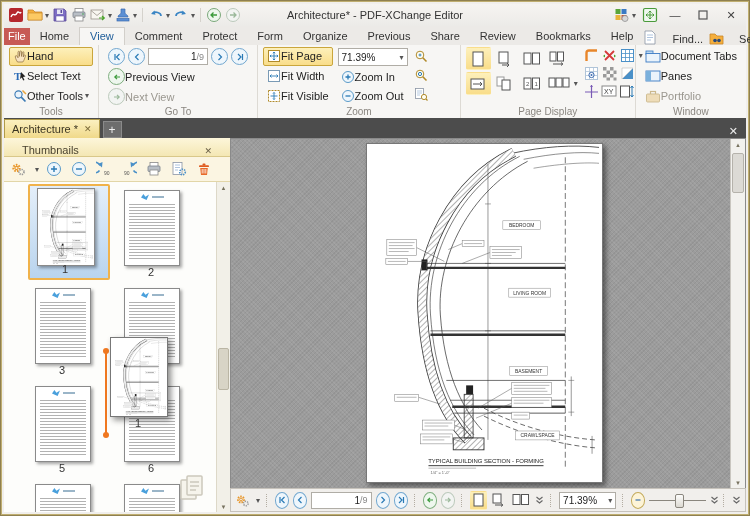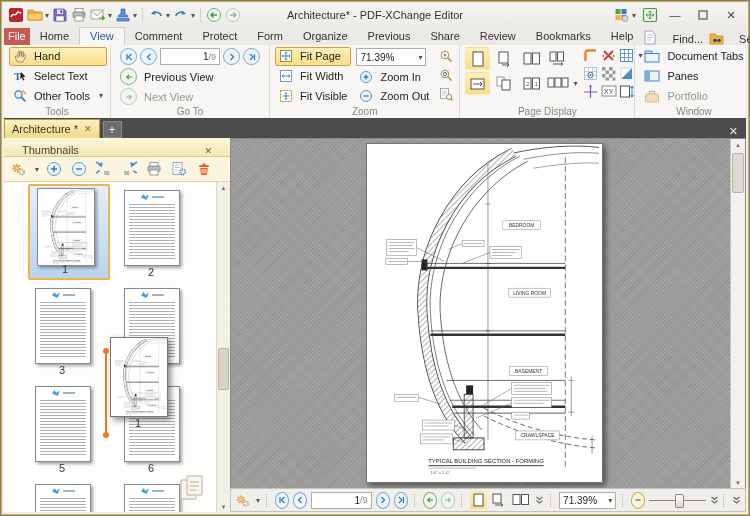--- a/index.html
+++ b/index.html
@@ -22,21 +22,21 @@
   .rtab{padding:2px 10px 3px;color:#333;cursor:default}
   .rtab.file{background:#c75a55;color:#fff;padding:2px 4px 3px}
   .rtab.active{background:#f7f6f4;color:#1e5c99;border:1px solid #d2cfca;border-bottom:none}
   .tabright{margin-left:auto;display:flex;align-items:center;gap:6px;padding-right:4px;color:#333}
   .tritem{display:flex;align-items:flex-end;gap:15px}
   
   .ribbon{left:2px;top:43px;right:2px;height:73px;background:#f7f6f4;border-bottom:1px solid #cfccc6;display:flex}
   .grp{position:relative;padding:2px 5px 13px 5px;border-right:1px solid #dddad4;display:flex;gap:4px}
   .gl{position:absolute;left:0;right:0;bottom:1px;text-align:center;font-size:10px;color:#8a8680}
   .col{display:flex;flex-direction:column;justify-content:flex-start;gap:1px}
-  .rrow{display:flex;align-items:center;height:18px;gap:7px;padding:0 3px;border:1px solid transparent;border-radius:2px;white-space:nowrap}
+  .rrow{display:flex;align-items:center;height:18px;gap:0;padding:0 3px;border:1px solid transparent;border-radius:2px;white-space:nowrap}
   .yel{background:linear-gradient(#fdf0bb,#f9dd8a);border:1px solid #caa63c}
   .dis{color:#9a978f}
   .cb{width:15px;height:15px;border-radius:50%;background:#eef6fc;border:1px solid #72a7cf;display:flex;align-items:center;justify-content:center}
   .cb.green{background:#eef7ee;border-color:#7fae7f}
   .cb.gdis{background:#f2f4f2;border-color:#bccabc}
   .pf{width:52px;height:15px;background:#fff;border:1px solid #b0ada6;display:flex;align-items:center;justify-content:flex-end;padding:0 3px;font-size:10px}
   .pf .tot{color:#888;font-size:9px;vertical-align:top}
   .combo{width:62px;height:16px;background:#fff;border:1px solid #b0ada6;display:flex;align-items:center;padding:0 3px;font-size:10px;justify-content:space-between}
   .bigbtn{display:flex;flex-direction:column;align-items:center;justify-content:flex-start;padding:1px 3px;text-align:center;line-height:11px}
   .pdicon{width:23px;height:21px;border:1px solid transparent;border-radius:2px;display:flex;align-items:center;justify-content:center}

